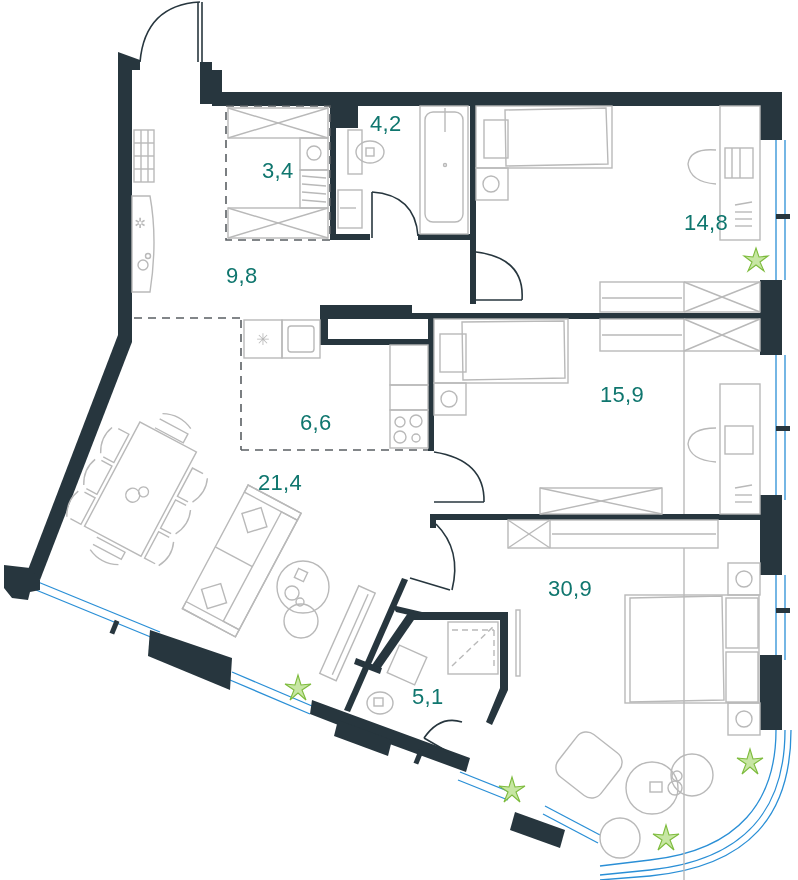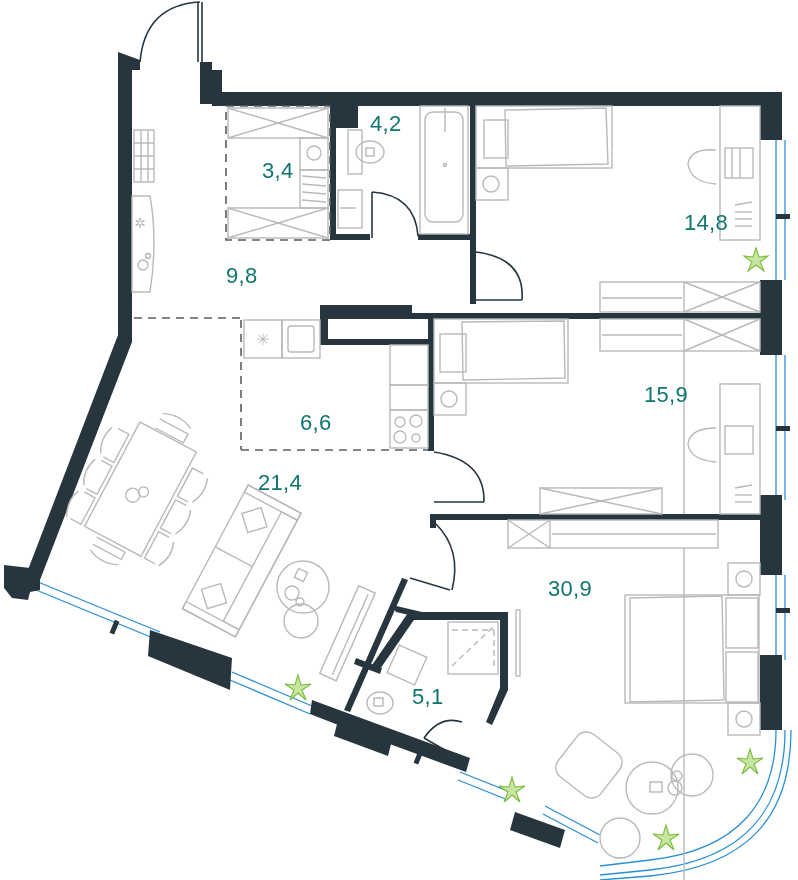--- a/index.html
+++ b/index.html
@@ -309,16 +309,16 @@
         <polygon class="plant" points="0,-13 3,-3 13,-4 4,2 8,12 0,5 -8,12 -4,2 -13,-4 -3,-3"></polygon>
       </g>
   </g>
 </svg>
 
 <div class="area-label" style="left:262px; top:160px;">3,4</div>
 <div class="area-label" style="left:370px; top:113px;">4,2</div>
 <div class="area-label" style="left:640px; top:212px;margin-left:44px;">14,8</div>
 <div class="area-label" style="left:226px; top:265px;">9,8</div>
 <div class="area-label" style="left:300px; top:412px;">6,6</div>
-<div class="area-label" style="left:600px; top:384px;margin-left:44px;">15,9</div>
+<div class="area-label" style="left:600px; top:384px;">15,9</div>
 <div class="area-label" style="left:258px; top:472px;">21,4</div>
 <div class="area-label" style="left:548px; top:578px;">30,9</div>
 <div class="area-label" style="left:412px; top:686px;">5,1</div>
 
 </body></html>

